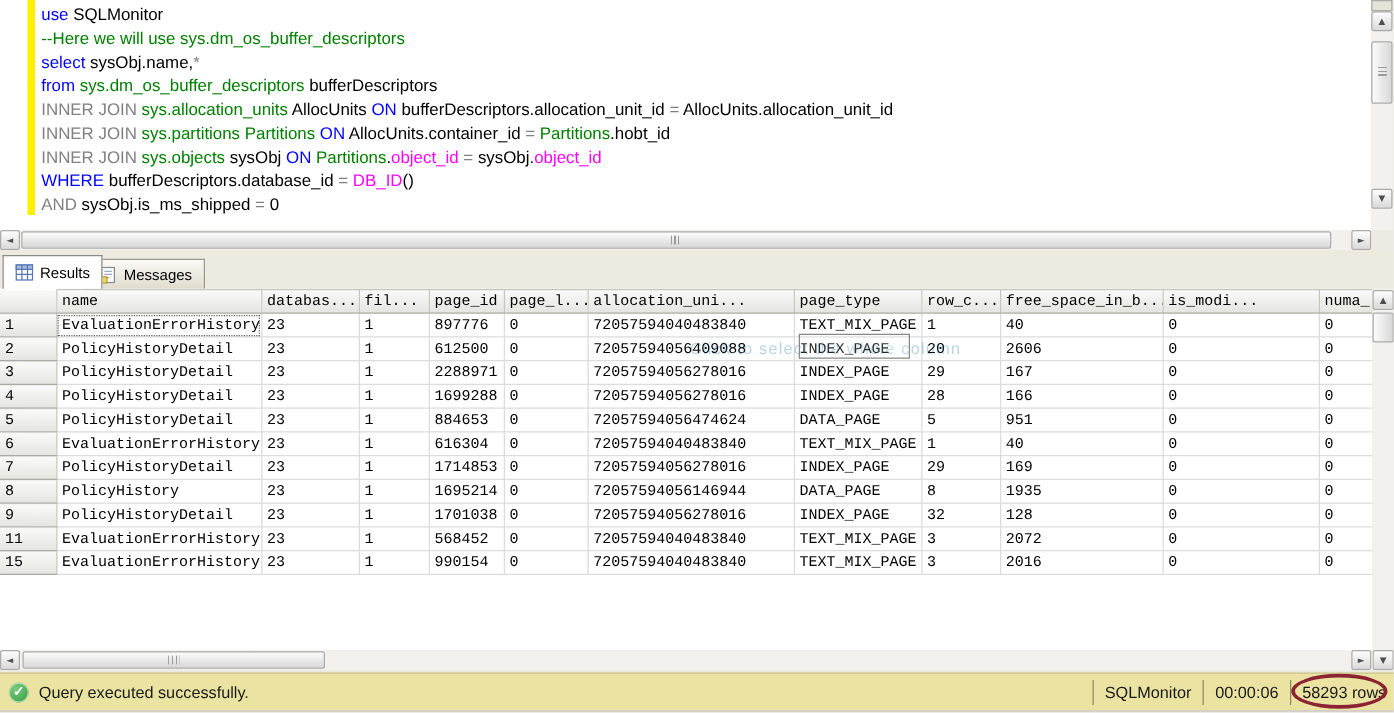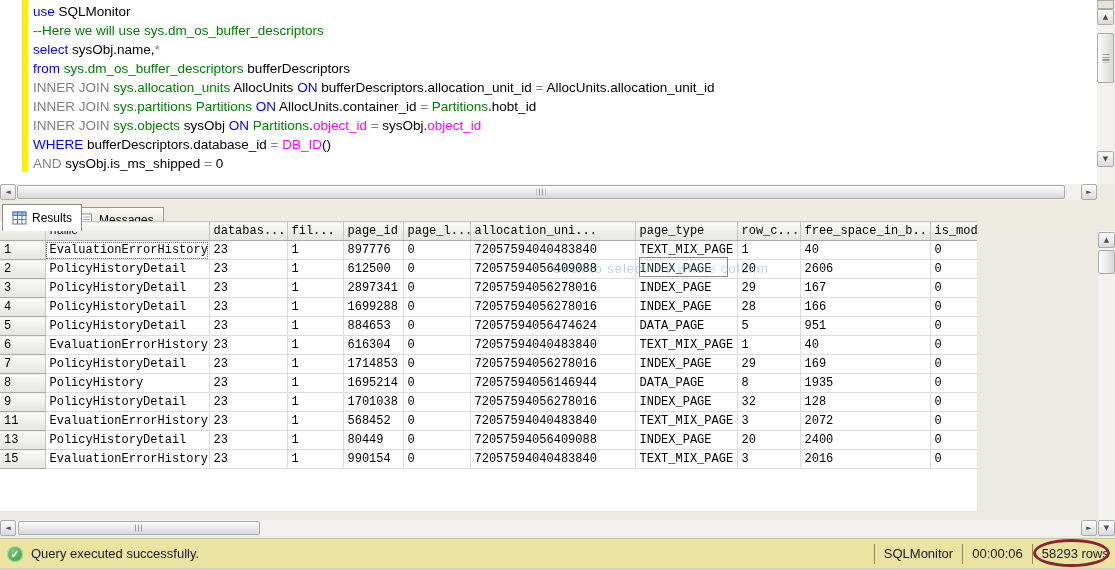--- a/index.html
+++ b/index.html
@@ -29,21 +29,21 @@
   .splitter-box{position:absolute;left:1097px;top:0;width:17px;height:9px;background:#E6E3D7;border:1px solid #ABABAB;box-sizing:border-box;}
   .corner{position:absolute;background:#ECEAE3;}
 
   
   .tabbar{position:absolute;left:0;top:200px;width:1115px;height:31px;background:#EDEBE0;}
   .tab{position:absolute;bottom:0;display:flex;align-items:center;gap:5px;font-size:12px;color:#000;padding:0 9px;box-sizing:border-box;cursor:default;}
   .tab-active{left:2px;height:27px;background:#fff;border:1px solid #898989;border-bottom:none;z-index:2;}
   .tab-inactive{left:69px;height:24px;background:linear-gradient(#FAF9F5,#E0DDCE);border:1px solid #9C9A8A;border-bottom:none;}
 
   
-  .grid-wrap{position:absolute;left:0;top:221px;width:977px;height:290px;background:#fff;overflow:hidden;}
+  .grid-wrap{position:absolute;left:0;top:231px;width:1098px;height:290px;background:#fff;overflow:hidden;}
   table.grid{border-collapse:collapse;table-layout:fixed;width:1098px;font-family:"Liberation Mono","DejaVu Sans Mono",monospace;font-size:12px;}
   table.grid th,table.grid td{overflow:hidden;white-space:nowrap;box-sizing:border-box;height:19px;padding:0 0 0 4px;text-align:left;font-weight:normal;}
   table.grid td{border:1px solid #DCDCDC;color:#000;background:#fff;}
   th.hdr, th.rownum{background:linear-gradient(#FAFAFA,#E4E4E0);border-right:1px solid #C6C6C0;border-bottom:1px solid #ABABA5;color:#000;}
   th.hdr{border-top:1px solid #C6C6C0;}
   td.focus-cell{outline:1px dotted #666;outline-offset:-2px;background:#F2F2F2;}
   .grid-vscroll{position:absolute;left:1098px;top:231px;width:17px;height:305px;}
   .grid-hscroll{position:absolute;left:0;top:520px;width:1098px;height:16px;}
 
   
@@ -174,21 +174,21 @@
             <td>20</td>
             <td>2606</td>
             <td>0</td>
             <td>0</td>
           </tr>
           <tr>
             <th class="rownum">3</th>
             <td>PolicyHistoryDetail</td>
             <td>23</td>
             <td>1</td>
-            <td>2897341</td>
+            <td>2288971</td>
             <td>0</td>
             <td>72057594056278016</td>
             <td>INDEX_PAGE</td>
             <td>29</td>
             <td>167</td>
             <td>0</td>
             <td>0</td>
           </tr>
           <tr>
             <th class="rownum">4</th>
@@ -278,34 +278,20 @@
             <th class="rownum">11</th>
             <td>EvaluationErrorHistory</td>
             <td>23</td>
             <td>1</td>
             <td>568452</td>
             <td>0</td>
             <td>72057594040483840</td>
             <td>TEXT_MIX_PAGE</td>
             <td>3</td>
             <td>2072</td>
-            <td>0</td>
-            <td>0</td>
-          </tr>
-          <tr>
-            <th class="rownum">13</th>
-            <td>PolicyHistoryDetail</td>
-            <td>23</td>
-            <td>1</td>
-            <td>80449</td>
-            <td>0</td>
-            <td>72057594056409088</td>
-            <td>INDEX_PAGE</td>
-            <td>20</td>
-            <td>2400</td>
             <td>0</td>
             <td>0</td>
           </tr>
           <tr>
             <th class="rownum">15</th>
             <td>EvaluationErrorHistory</td>
             <td>23</td>
             <td>1</td>
             <td>990154</td>
             <td>0</td>

